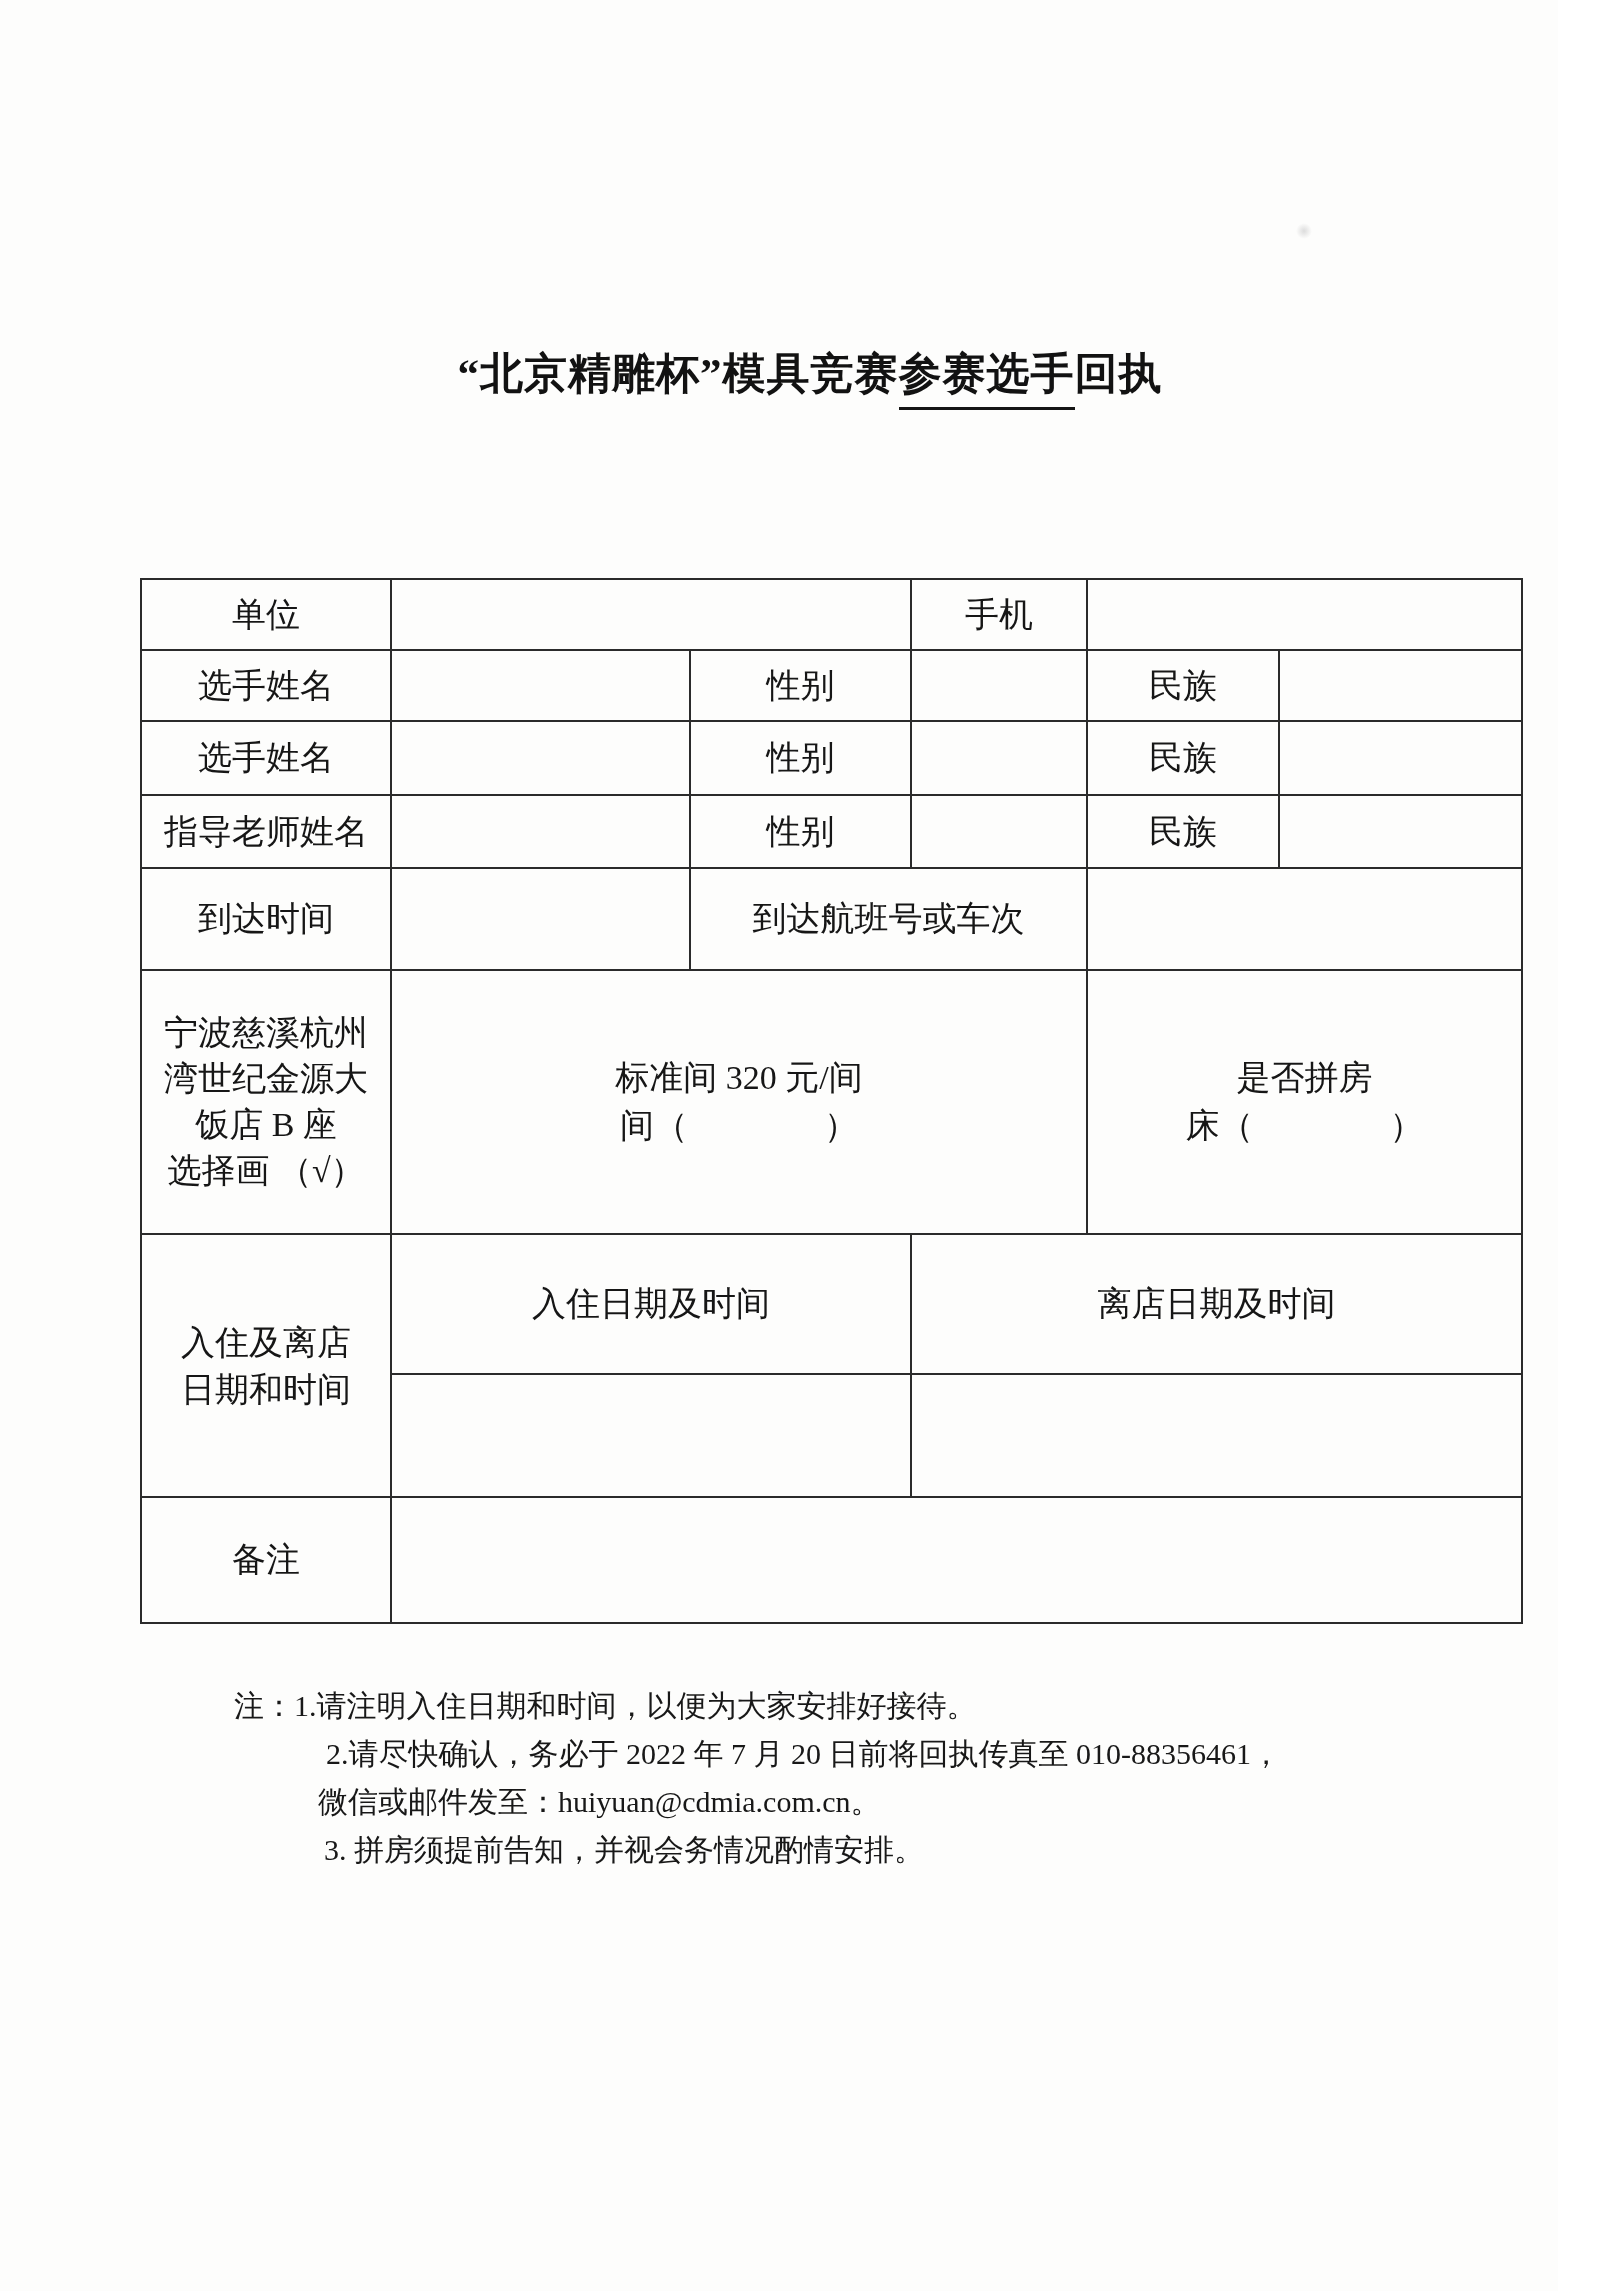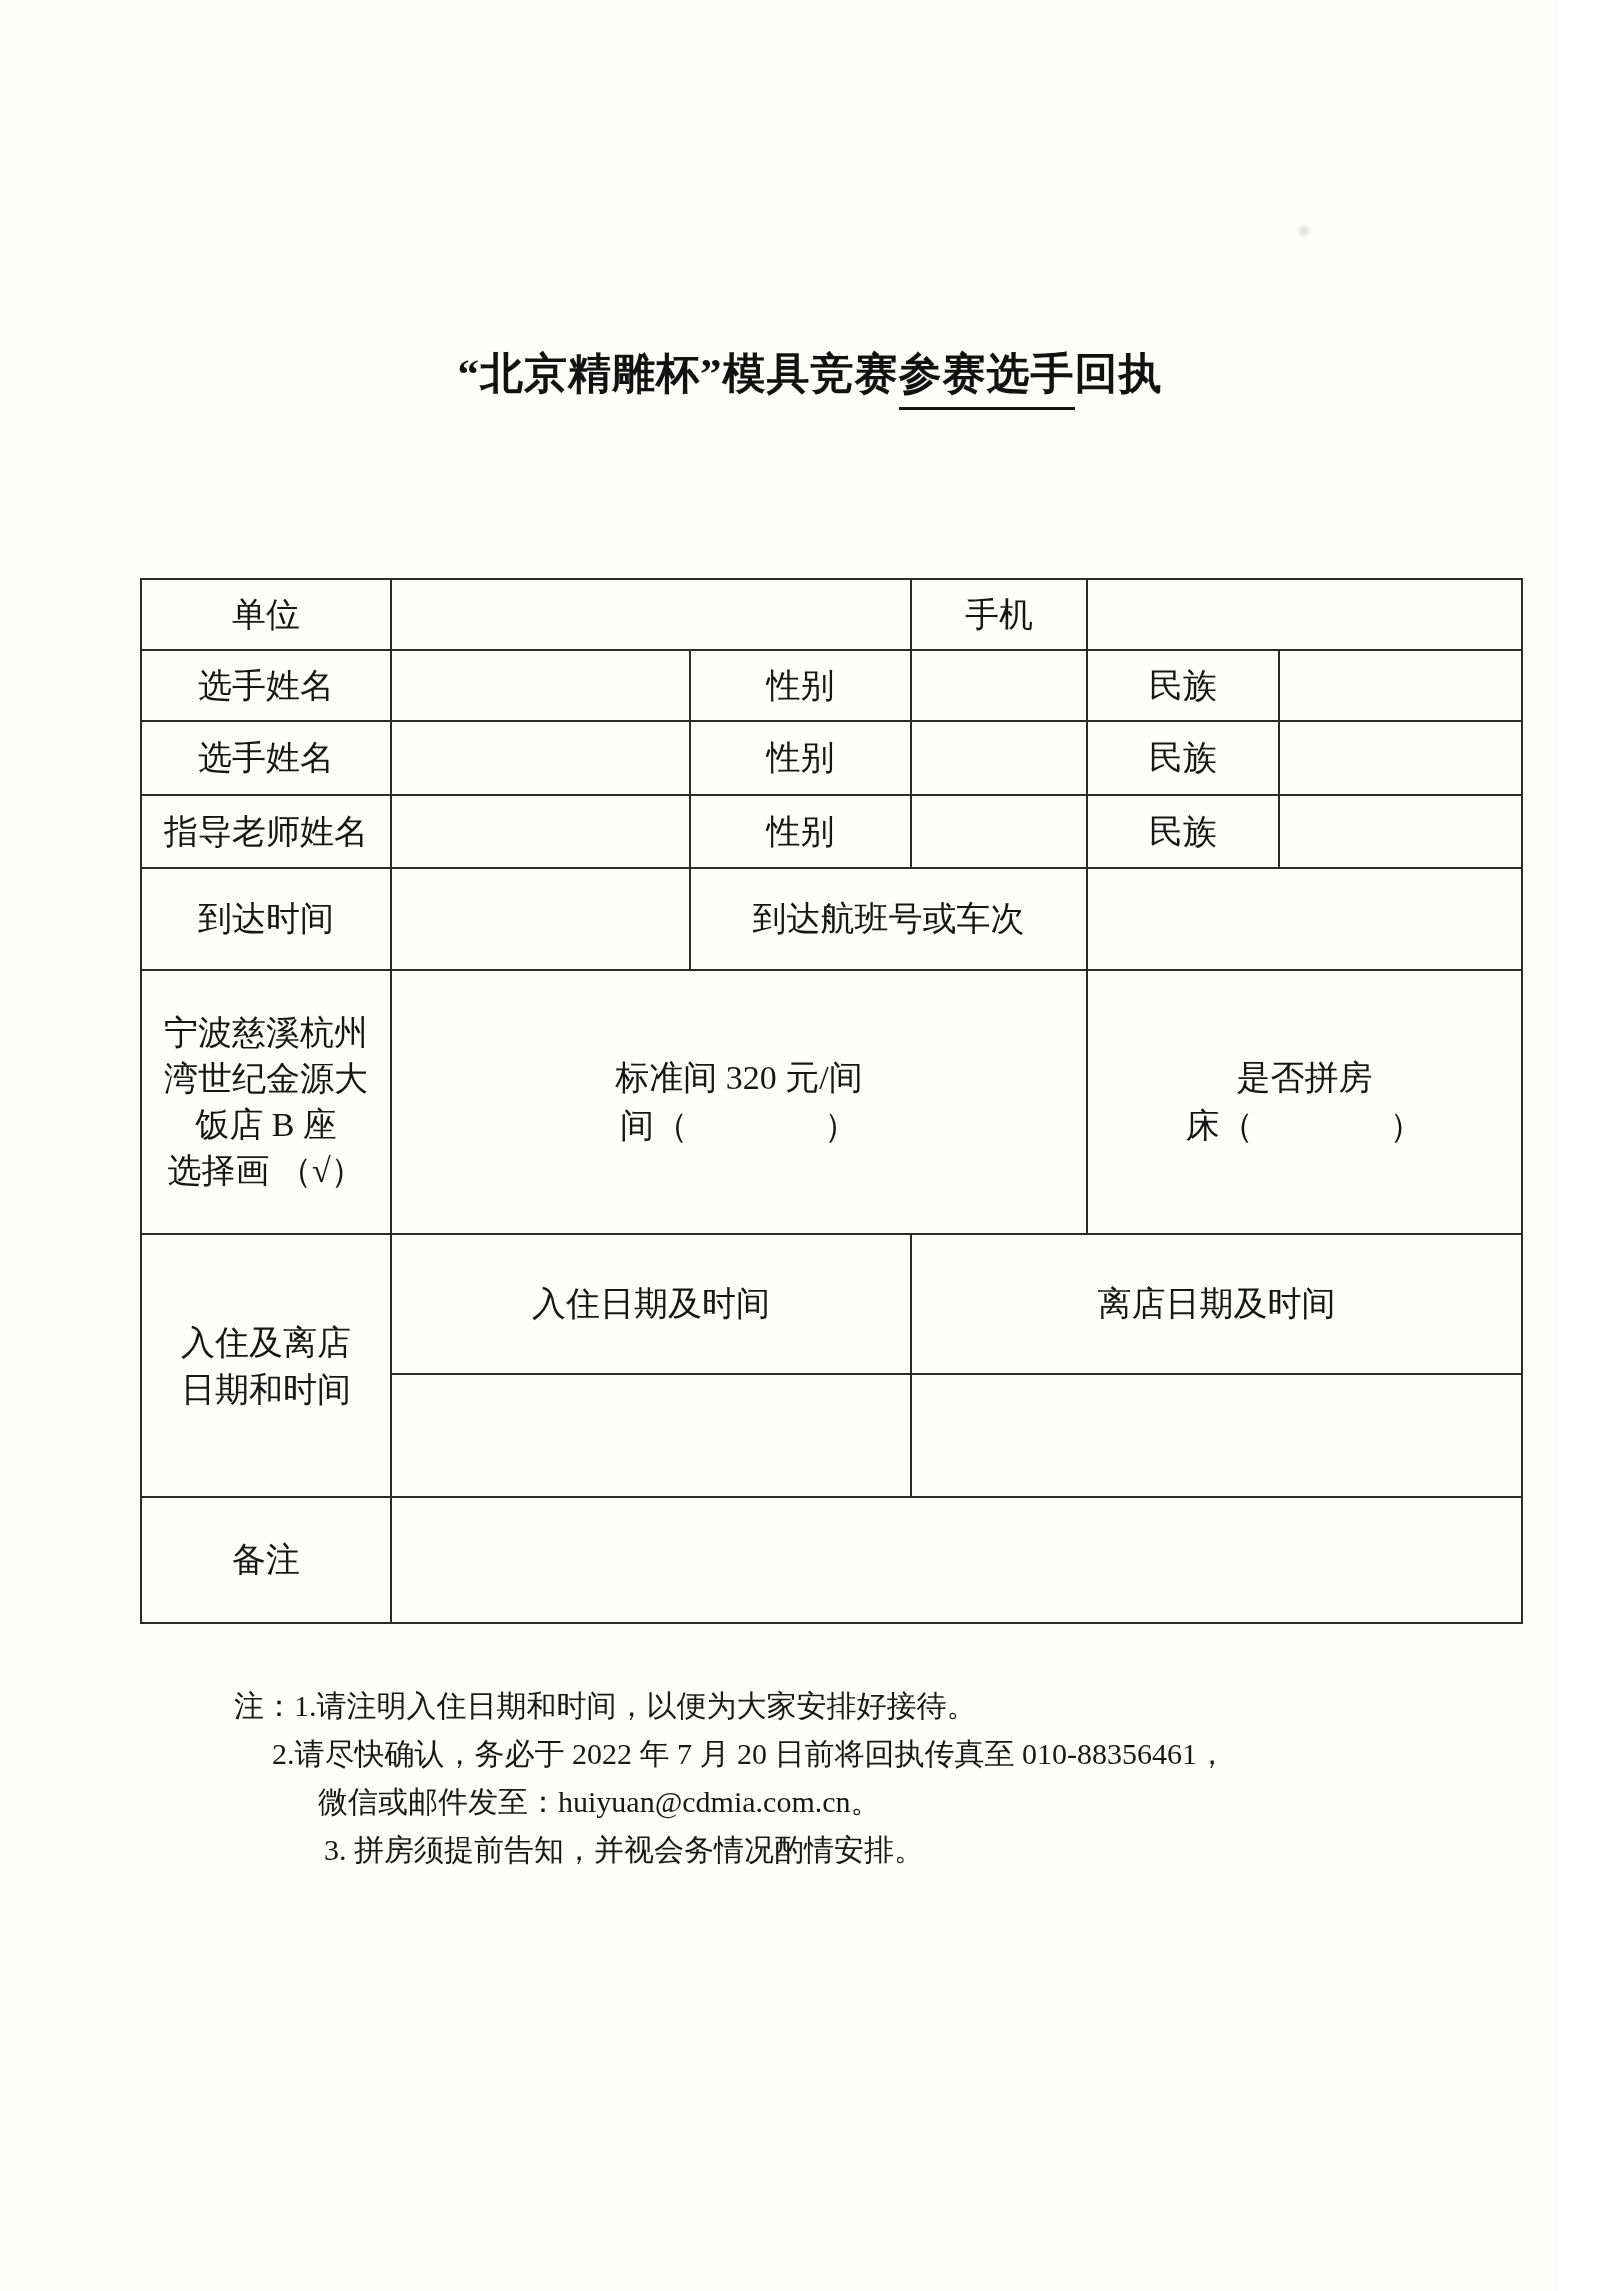--- a/index.html
+++ b/index.html
@@ -79,21 +79,21 @@
   
   .notes {
     position: absolute;
     left: 234px;
     top: 1682px;
     font-size: 30px;
     line-height: 48px;
     color: #181818;
     white-space: nowrap;
   }
-  .notes .n2 { margin-left: 38px; }
+  .notes .n2 { margin-left: 92px; }
   .notes .n3 { margin-left: 84px; }
   .notes .n4 { margin-left: 90px; }
   
   .speck {
     position: absolute;
     left: 1296px;
     top: 223px;
     width: 15.7px;
     height: 15.7px;
     border-radius: 50%;

